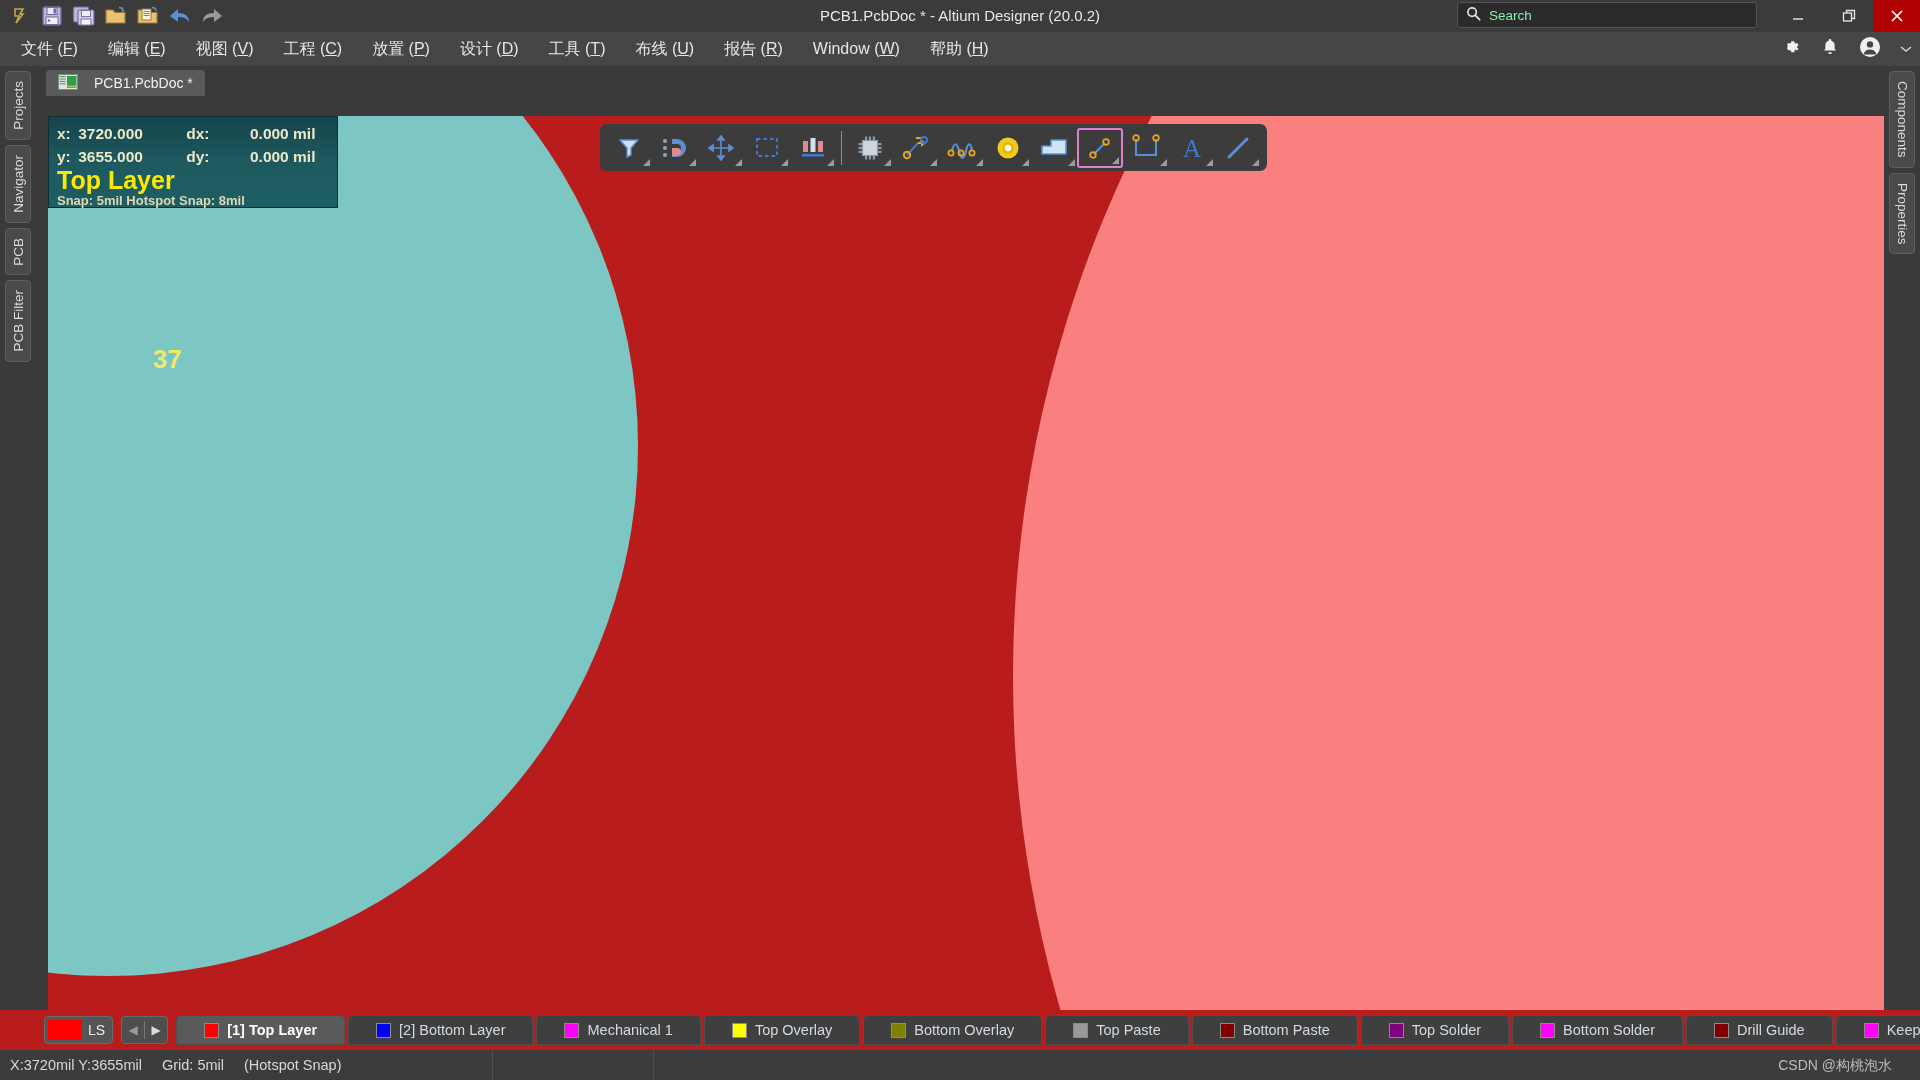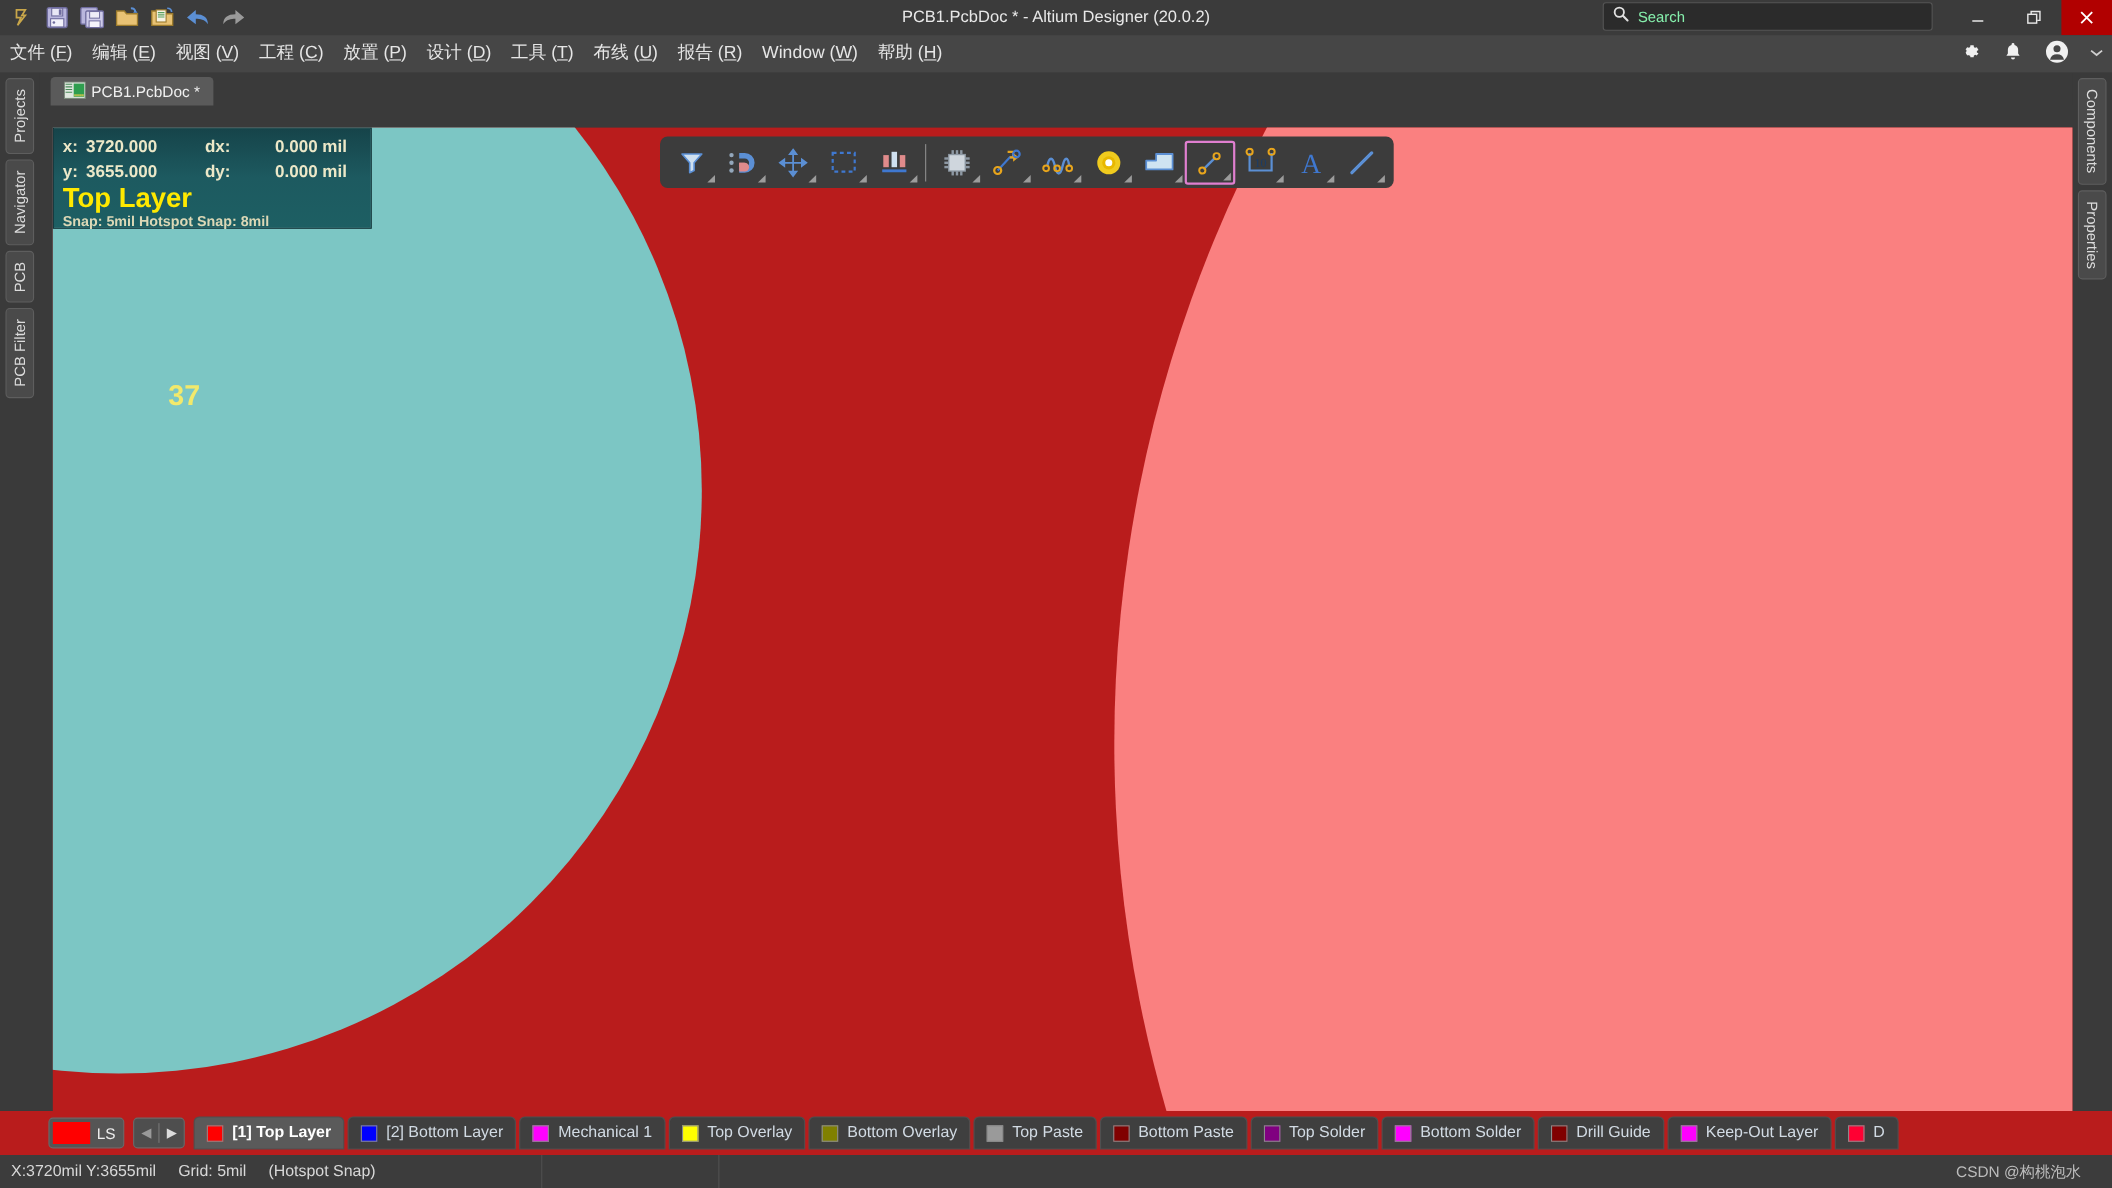--- a/index.html
+++ b/index.html
@@ -52,20 +52,21 @@
   
   .menubar {
     position: absolute; left: 0; top: 32px; width: 1920px; height: 34px;
     background: #464646;
     display: flex; align-items: center;
   }
   .menu-item {
     color: #e6e6e6; font-size: 16px;
     padding: 0 9px; height: 34px; line-height: 34px;
     white-space: nowrap;
+    margin-left: 12px;
   }
   .menu-item .mn { text-decoration: underline; }
   .menu-right {
     position: absolute; right: 8px; top: 0; height: 34px;
     display: flex; align-items: center; gap: 18px;
   }
 
   
   .dock-left {
     position: absolute; left: 0; top: 66px; width: 36px; height: 944px;
@@ -92,21 +93,21 @@
   .dock-left .dock-tab > span { transform: rotate(180deg); }
 
   
   .tabstrip {
     position: absolute; left: 36px; top: 66px; width: 1848px; height: 30px;
     background: #3a3a3a;
   }
   .doc-tab {
     position: absolute; left: 10px; top: 4px; height: 26px;
     background: #5a5a5a; border-radius: 4px 4px 0 0;
-    display: flex; align-items: center; gap: 5px;
+    display: flex; align-items: center; gap: 16px;
     padding: 0 12px;
     color: #f0f0f0; font-size: 14px;
   }
 
   
   .canvas {
     position: absolute; left: 48px; top: 116px;
     width: 1836px; height: 894px;
     background: #e2e2e2; overflow: hidden;
   }
@@ -195,21 +196,21 @@
   .arrows {
     height: 28px; display: flex; align-items: center;
     background: #4e4e4e; border: 1px solid #6a6a6a; border-radius: 4px;
     margin-right: 8px; flex: none;
   }
   .arrows .ar { width: 22px; text-align: center; color: #9a9a9a; font-size: 12px; }
   .arrows .ar.on { color: #dcdcdc; }
   .arrows .vbar { width: 1px; height: 18px; background: #777; }
   .ltab {
     height: 30px; display: flex; align-items: center; gap: 8px;
-    padding: 0 11px; margin-right: 3px;
+    padding: 0 27px; margin-right: 3px;
     background: #3f3f3f; border: 1px solid #4f4f4f; border-radius: 5px 5px 0 0;
     color: #d2dbe4; font-size: 14.5px; white-space: nowrap; flex: none;
   }
   .ltab.active { background: #5a5a5a; color: #ffffff; font-weight: bold; }
   .ltab .sw { width: 15px; height: 15px; border: 1px solid #8a8a8a; flex: none; }
 
   
   .statusbar {
     position: absolute; left: 0; top: 1050px; width: 1920px; height: 30px;
     background: #3c3c3c;

